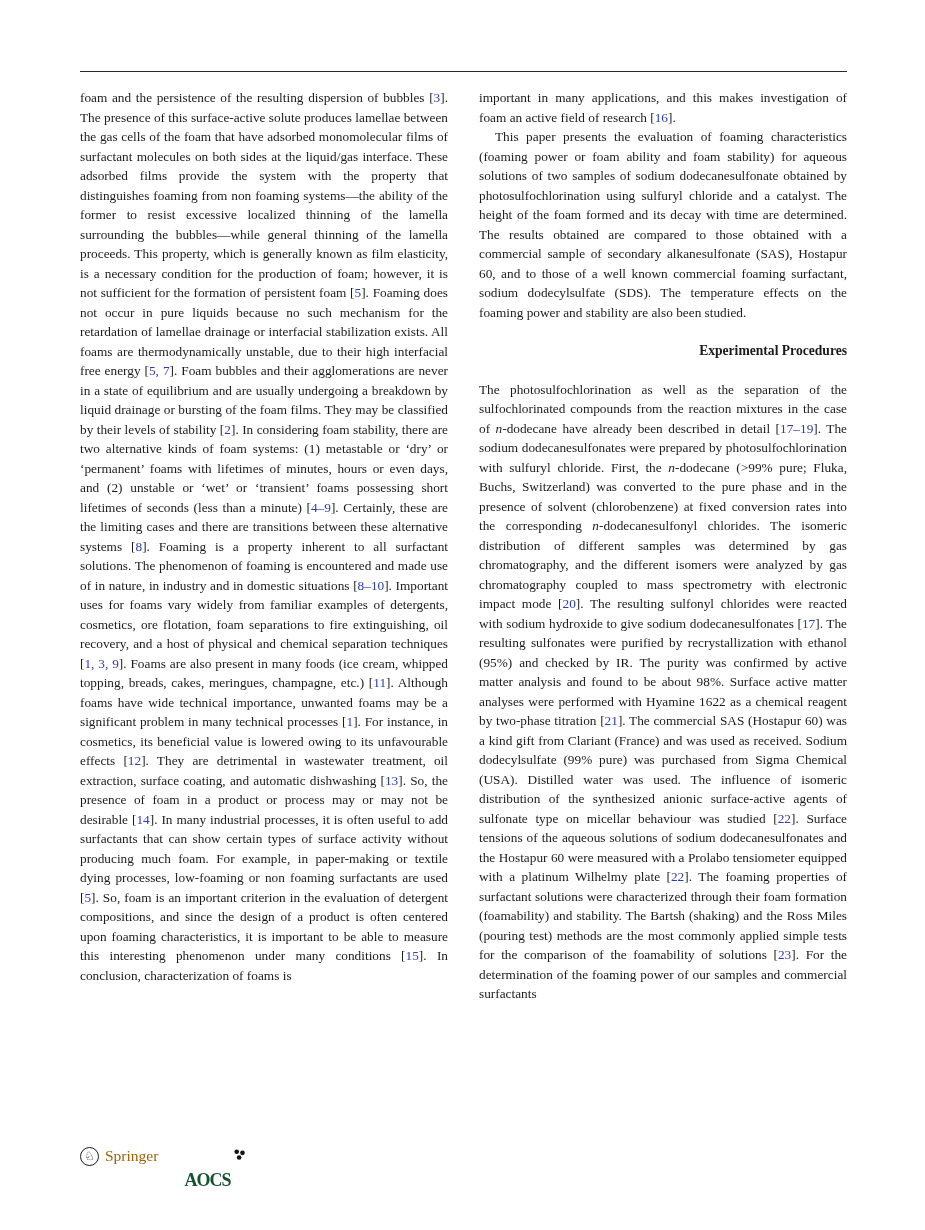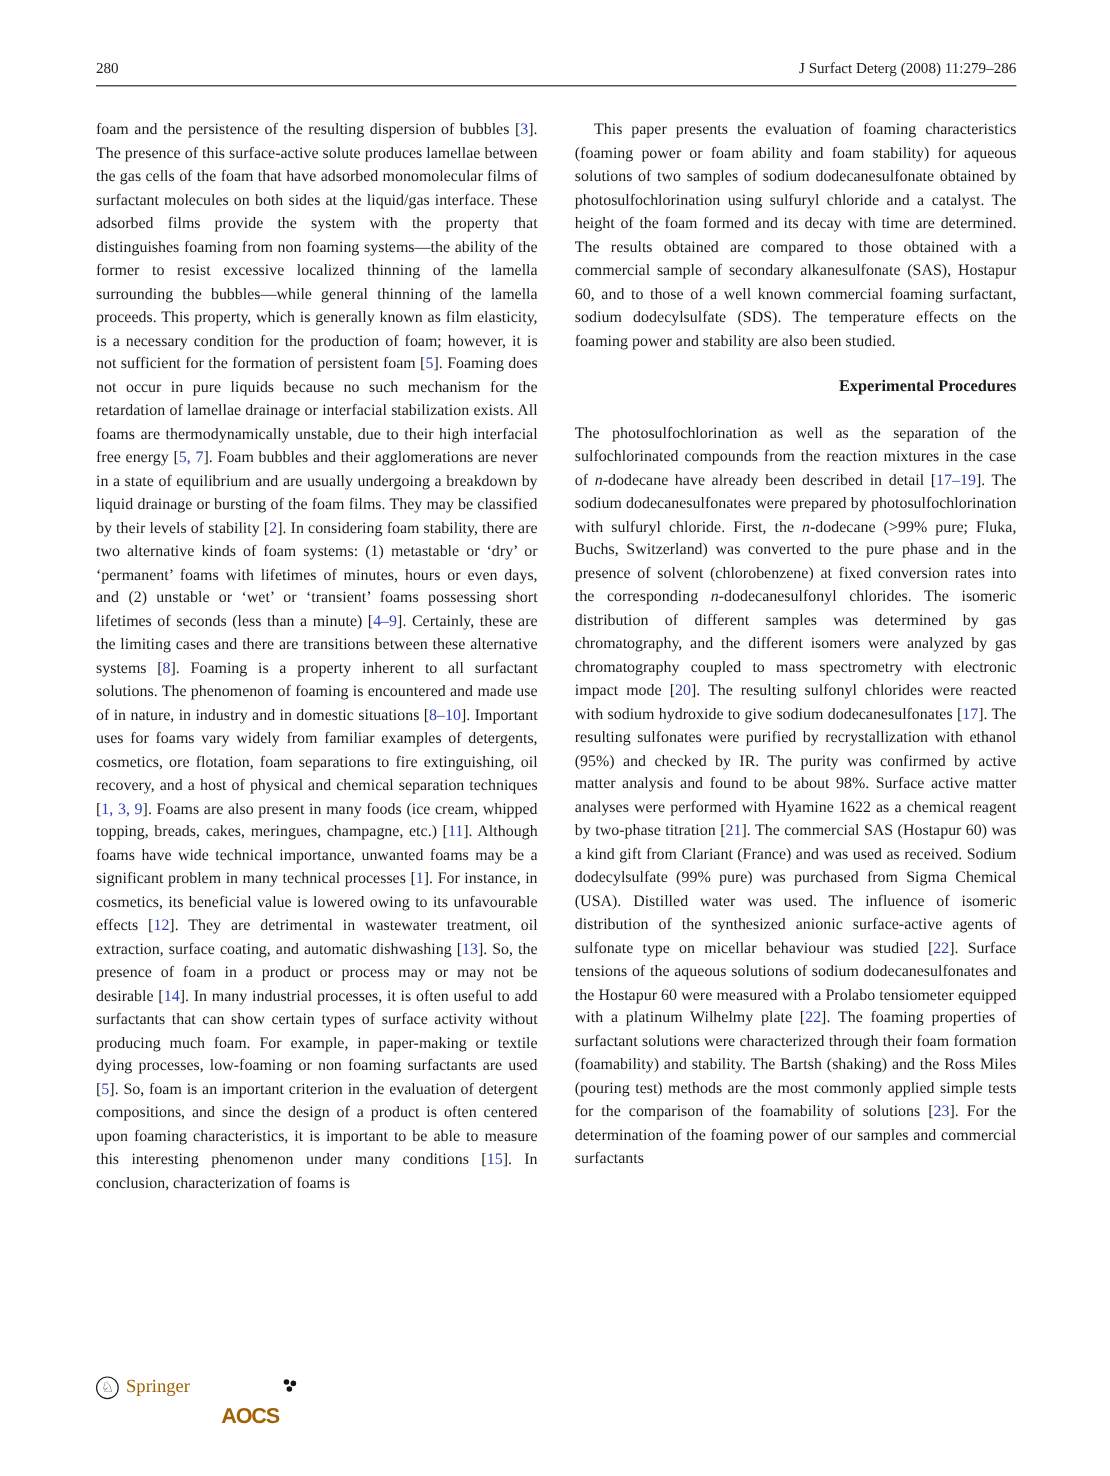--- a/index.html
+++ b/index.html
@@ -25,21 +25,21 @@
   }
   .header-rule {
     position: absolute;
     top: 71px;
     left: 80px;
     width: 767px;
     border-top: 1px solid #2a2a2a;
   }
   .columns {
     position: absolute;
-    top: 98px;
+    top: 88px;
     left: 80px;
     width: 767px;
     display: flex;
     gap: 31px;
   }
   .col {
     width: 368px;
     text-align: justify;
     font-size: 13.3px;
     line-height: 19.5px;
@@ -77,47 +77,44 @@
     font-family: "DejaVu Sans", sans-serif;
     color: #1b1b1b;
   }
   .springer-text {
     font-family: "Liberation Serif", serif;
     font-size: 15.5px;
     color: #a16207;
   }
   .aocs-logo { display: inline-flex; align-items: center; gap: 3px; }
   .aocs-text {
-    font-family: Liberation Sans, sans-serif;
+    font-family: Liberation Serif, serif;
     font-weight: bold;
     font-size: 18px;
     letter-spacing: -1px;
-    color: #a16207;
+    color: #14532d;
     margin-top: 48px;
   }
   .aocs-dots { fill: #141414; margin-top: -4px; }
 </style>
 </head>
 <body>
 
 <div class="page">
 
-  <header class="page-header">
-    <span>280</span>
-    <span>J Surfact Deterg (2008) 11:279–286</span>
-  </header>
 
   <div class="header-rule"></div>
 
   <main class="columns">
     <section class="col">
       <p class="body-para">foam and the persistence of the resulting dispersion of bubbles [<span class="cite">3</span>]. The presence of this surface-active solute produces lamellae between the gas cells of the foam that have adsorbed monomolecular films of surfactant molecules on both sides at the liquid/gas interface. These adsorbed films provide the system with the property that distinguishes foaming from non foaming systems—the ability of the former to resist excessive localized thinning of the lamella surrounding the bubbles—while general thinning of the lamella proceeds. This property, which is generally known as film elasticity, is a necessary condition for the production of foam; however, it is not sufficient for the formation of persistent foam [<span class="cite">5</span>]. Foaming does not occur in pure liquids because no such mechanism for the retardation of lamellae drainage or interfacial stabilization exists. All foams are thermodynamically unstable, due to their high interfacial free energy [<span class="cite">5, 7</span>]. Foam bubbles and their agglomerations are never in a state of equilibrium and are usually undergoing a breakdown by liquid drainage or bursting of the foam films. They may be classified by their levels of stability [<span class="cite">2</span>]. In considering foam stability, there are two alternative kinds of foam systems: (1) metastable or ‘dry’ or ‘permanent’ foams with lifetimes of minutes, hours or even days, and (2) unstable or ‘wet’ or ‘transient’ foams possessing short lifetimes of seconds (less than a minute) [<span class="cite">4–9</span>]. Certainly, these are the limiting cases and there are transitions between these alternative systems [<span class="cite">8</span>]. Foaming is a property inherent to all surfactant solutions. The phenomenon of foaming is encountered and made use of in nature, in industry and in domestic situations [<span class="cite">8–10</span>]. Important uses for foams vary widely from familiar examples of detergents, cosmetics, ore flotation, foam separations to fire extinguishing, oil recovery, and a host of physical and chemical separation techniques [<span class="cite">1, 3, 9</span>]. Foams are also present in many foods (ice cream, whipped topping, breads, cakes, meringues, champagne, etc.) [<span class="cite">11</span>]. Although foams have wide technical importance, unwanted foams may be a significant problem in many technical processes [<span class="cite">1</span>]. For instance, in cosmetics, its beneficial value is lowered owing to its unfavourable effects [<span class="cite">12</span>]. They are detrimental in wastewater treatment, oil extraction, surface coating, and automatic dishwashing [<span class="cite">13</span>]. So, the presence of foam in a product or process may or may not be desirable [<span class="cite">14</span>]. In many industrial processes, it is often useful to add surfactants that can show certain types of surface activity without producing much foam. For example, in paper-making or textile dying processes, low-foaming or non foaming surfactants are used [<span class="cite">5</span>]. So, foam is an important criterion in the evaluation of detergent compositions, and since the design of a product is often centered upon foaming characteristics, it is important to be able to measure this interesting phenomenon under many conditions [<span class="cite">15</span>]. In conclusion, characterization of foams is</p>
     </section>
 
     <section class="col">
+      <p class="body-para">important in many applications, and this makes investigation of foam an active field of research [<span class="cite">16</span>].</p>
       <p class="body-para indent">This paper presents the evaluation of foaming characteristics (foaming power or foam ability and foam stability) for aqueous solutions of two samples of sodium dodecanesulfonate obtained by photosulfochlorination using sulfuryl chloride and a catalyst. The height of the foam formed and its decay with time are determined. The results obtained are compared to those obtained with a commercial sample of secondary alkanesulfonate (SAS), Hostapur 60, and to those of a well known commercial foaming surfactant, sodium dodecylsulfate (SDS). The temperature effects on the foaming power and stability are also been studied.</p>
       <h2 class="section-heading">Experimental Procedures</h2>
       <p class="body-para">The photosulfochlorination as well as the separation of the sulfochlorinated compounds from the reaction mixtures in the case of <span class="ital">n</span>-dodecane have already been described in detail [<span class="cite">17–19</span>]. The sodium dodecanesulfonates were prepared by photosulfochlorination with sulfuryl chloride. First, the <span class="ital">n</span>-dodecane (&gt;99% pure; Fluka, Buchs, Switzerland) was converted to the pure phase and in the presence of solvent (chlorobenzene) at fixed conversion rates into the corresponding <span class="ital">n</span>-dodecanesulfonyl chlorides. The isomeric distribution of different samples was determined by gas chromatography, and the different isomers were analyzed by gas chromatography coupled to mass spectrometry with electronic impact mode [<span class="cite">20</span>]. The resulting sulfonyl chlorides were reacted with sodium hydroxide to give sodium dodecanesulfonates [<span class="cite">17</span>]. The resulting sulfonates were purified by recrystallization with ethanol (95%) and checked by IR. The purity was confirmed by active matter analysis and found to be about 98%. Surface active matter analyses were performed with Hyamine 1622 as a chemical reagent by two-phase titration [<span class="cite">21</span>]. The commercial SAS (Hostapur 60) was a kind gift from Clariant (France) and was used as received. Sodium dodecylsulfate (99% pure) was purchased from Sigma Chemical (USA). Distilled water was used. The influence of isomeric distribution of the synthesized anionic surface-active agents of sulfonate type on micellar behaviour was studied [<span class="cite">22</span>]. Surface tensions of the aqueous solutions of sodium dodecanesulfonates and the Hostapur 60 were measured with a Prolabo tensiometer equipped with a platinum Wilhelmy plate [<span class="cite">22</span>]. The foaming properties of surfactant solutions were characterized through their foam formation (foamability) and stability. The Bartsh (shaking) and the Ross Miles (pouring test) methods are the most commonly applied simple tests for the comparison of the foamability of solutions [<span class="cite">23</span>]. For the determination of the foaming power of our samples and commercial surfactants</p>
     </section>
   </main>
 
   <footer class="page-footer">
     <span class="springer-logo">
       <span class="springer-icon">♘</span>
       <span class="springer-text">Springer</span>

